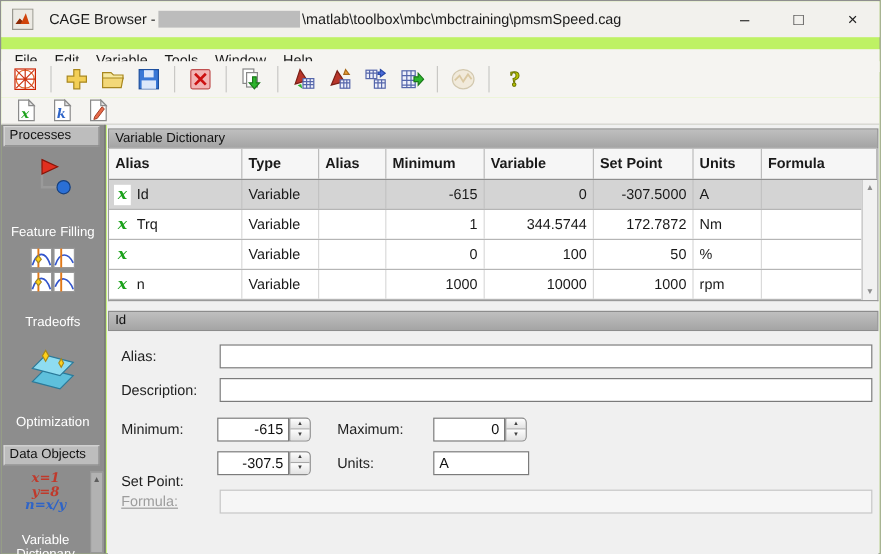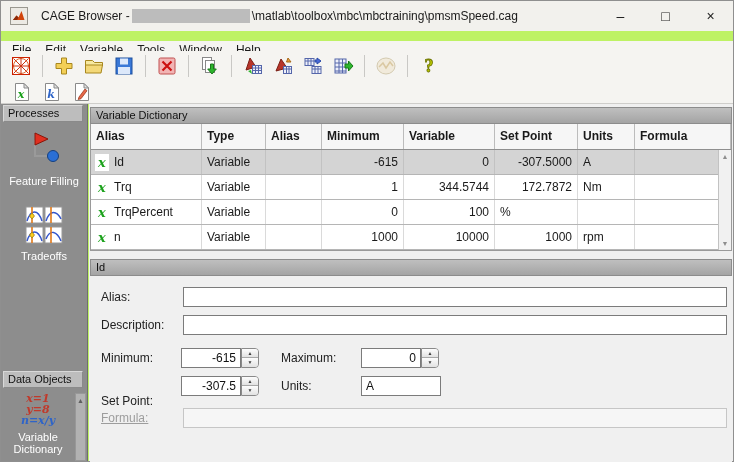--- a/index.html
+++ b/index.html
@@ -25,21 +25,21 @@
   .tb-btn { width:26px; height:26px; display:flex; align-items:center; justify-content:center; margin:0 2px; }
   .tb-btn2 { width:24px; height:21px; display:flex; align-items:center; justify-content:center; margin:0 3px; }
   .tb-sep { width:1px; height:22px; background:#c9c8c5; margin:0 6px; }
   .tb-disabled { opacity:.9; }
 
   
   .sidebar { position:absolute; left:0; top:103px; width:87px; bottom:0; background:#8d8d8d; border-right:1px solid #6f6f6f; }
   .side-header { position:absolute; left:2px; width:80px; height:17px; background:#bdbdbd; border:1px solid #8a8a8a; border-top-color:#d8d8d8; border-left-color:#d8d8d8; line-height:15px; padding-left:4px; font-size:11px; color:#111; }
   .side-item { position:absolute; left:0; width:86px; text-align:center; }
   .side-item .icon-box { width:40px; height:40px; margin:0 auto; }
-  .side-label { color:#ffffff; font-size:11px; line-height:12px; margin-top:5px; }
+  .side-label { color:#ffffff; font-size:11px; line-height:12px; margin-top:18px; }
   .vd-icon { width:44px; margin:0 auto; font-family:"DejaVu Serif", serif; font-style:italic; font-weight:bold; font-size:11px; line-height:11px; text-align:center; }
   .vd-red { color:#c0392b; }
   .vd-blue { color:#2e64c8; }
   .side-scroll { position:absolute; right:1px; top:289px; bottom:0; width:11px; background:#b2b2b2; border:1px solid #989898; }
   .side-scroll .arr { position:absolute; left:0; width:100%; text-align:center; font-size:7px; color:#5e5e5e; }
 
   
   .main { position:absolute; left:88px; top:103px; right:0; bottom:0; background:#f0f0f0; }
   .panel-bar { height:17px; background:linear-gradient(#bfbfbf,#a4a4a4); border:1px solid #8c8c8c; line-height:15px; padding-left:5px; font-size:11px; color:#111; }
   .vd-panel { position:absolute; left:1px; top:3px; width:642px; }
@@ -239,20 +239,31 @@
           <path d="M3 36 C7 24, 14 24, 18 36" fill="none" stroke="#3355cc" stroke-width="1.4"></path>
           <path d="M22 34 C26 24, 33 26, 37 36" fill="none" stroke="#3355cc" stroke-width="1.4"></path>
           <path d="M8 2 V18 M27 2 V18 M8 22 V38 M27 22 V38" stroke="#e07818" stroke-width="1.6"></path>
           <path d="M8 8 l2.4 3 -2.4 3 -2.4 -3 Z" fill="#ffd11a" stroke="#a8881a"></path>
           <path d="M8 27 l2.4 3 -2.4 3 -2.4 -3 Z" fill="#ffd11a" stroke="#a8881a"></path>
         </svg>
       </div>
       <div class="side-label">Tradeoffs</div>
     </div>
 
+    <div class="side-item" style="top:184px">
+      <div class="icon-box">
+        <svg width="40" height="40" viewBox="0 0 40 40">
+          <path d="M3 30 L14 19 L37 25 L26 36 Z" fill="#5ec0dc" stroke="#2a7a9a"></path>
+          <path d="M3 19 L14 8 L37 14 L26 25 Z" fill="#8edcf0" stroke="#2a7a9a"></path>
+          <path d="M14 4 l2.6 4.5 -2.6 4.5 -2.6 -4.5 Z" fill="#ffd11a" stroke="#a8881a"></path>
+          <path d="M27 11 l2 3.5 -2 3.5 -2 -3.5 Z" fill="#ffd11a" stroke="#a8881a"></path>
+        </svg>
+      </div>
+      <div class="side-label">Optimization</div>
+    </div>
 
     <div class="side-header" style="top:267px">Data Objects</div>
 
     <div class="side-item" style="top:289px; width:74px">
       <div class="vd-icon">
         <div class="vd-red">x=1</div>
         <div class="vd-red">y=8</div>
         <div class="vd-blue">n=x/y</div>
       </div>
       <div class="side-label">Variable Dictionary</div>
@@ -303,26 +314,26 @@
           <div class="cell num">1</div>
           <div class="cell num">344.5744</div>
           <div class="cell num">172.7872</div>
           <div class="cell">Nm</div>
           <div class="cell"></div>
         </div>
 
         <div class="trow">
           <div class="cell name-cell">
               <span class="x-badge">x</span>
-              <span>TrqPercent</span>
             </div>
           <div class="cell">Variable</div>
           <div class="cell"></div>
           <div class="cell num">0</div>
           <div class="cell num">100</div>
+          <div class="cell num">50</div>
           <div class="cell">%</div>
           <div class="cell"></div>
         </div>
 
         <div class="trow">
           <div class="cell name-cell">
               <span class="x-badge">x</span>
               <span>n</span>
             </div>
           <div class="cell">Variable</div>

